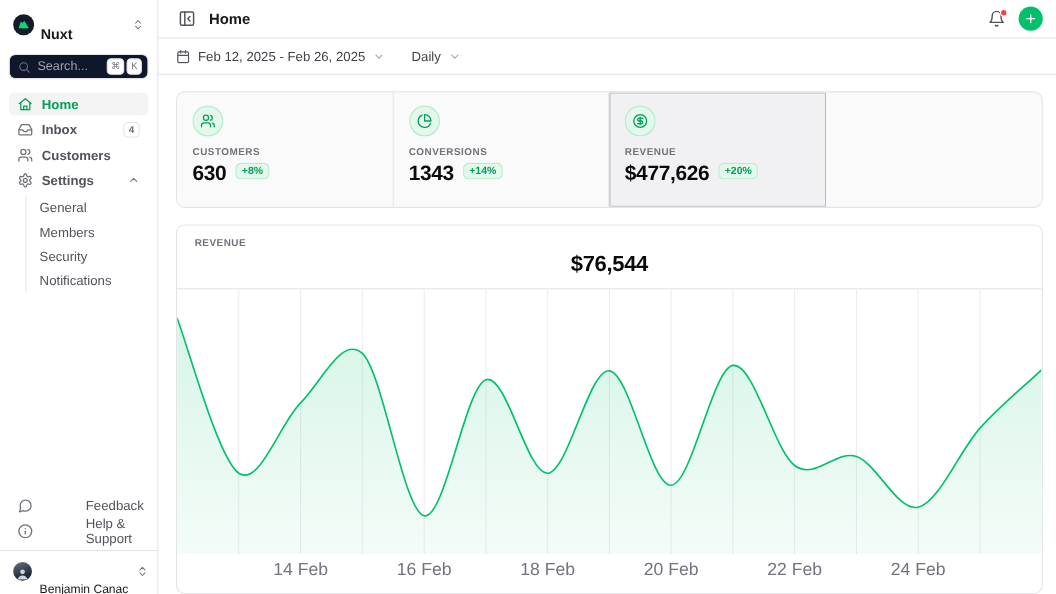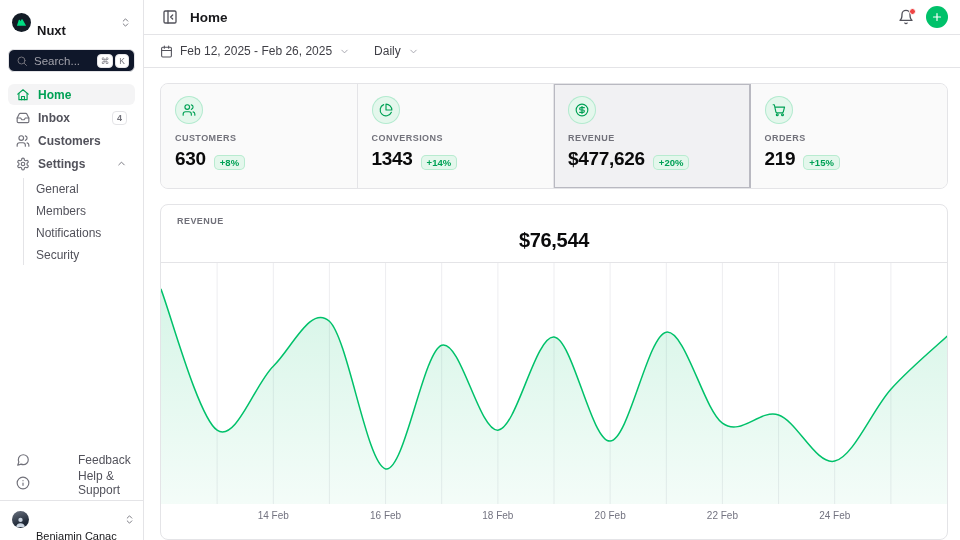--- a/index.html
+++ b/index.html
@@ -95,37 +95,37 @@
     display:flex; flex-direction:column; align-items:flex-start;
   }
   .stat:last-child{ border-right:none; }
   .stat.selected{ background:#f1f1f3; box-shadow:inset 0 0 0 1px #b9b9c1; border-right-color:#b9b9c1; }
   .stat-icon{
     width:28px; height:28px; border-radius:50%; background:var(--accent-soft-bg);
     box-shadow:inset 0 0 0 1px rgba(0,193,106,.22);
     display:flex; align-items:center; justify-content:center; color:var(--accent-text); margin-bottom:9px;
   }
   .stat-label{ font-size:9px; font-weight:600; letter-spacing:.45px; color:var(--muted); margin-bottom:5px; }
-  .stat-row{ display:flex; align-items:flex-end; gap:8px; }
+  .stat-row{ display:flex; align-items:flex-start; gap:8px; }
   .stat-value{ font-size:19px; font-weight:700; color:#0a0a0b; letter-spacing:-.3px; }
   .stat-badge{
     background:var(--accent-soft-bg); box-shadow:inset 0 0 0 1px var(--badge-ring);
     color:var(--accent-text); font-size:9.5px; font-weight:600; border-radius:5px; padding:2px 6px;
   }
 
   
   .chart-card{ margin-top:15px; border:1px solid var(--border); border-radius:8px; background:#fff; height:336px; overflow:hidden; }
   .chart-head{ padding:11px 16px 10px 16px; }
   .chart-label{ font-size:9px; font-weight:600; letter-spacing:.45px; color:var(--muted); }
   .chart-total{ font-size:20px; font-weight:700; color:#0a0a0b; margin-top:3px; letter-spacing:-.3px;text-align:center; }
   .chart-sep{ border-top:1px solid var(--border); }
   .plot{ position:relative; height:241px; overflow:hidden; }
   .plot svg{ position:absolute; inset:0; width:100%; height:100%; }
   .x-axis{ position:relative; height:28px; }
-  .x-axis span{ position:absolute; top:6px; transform:translateX(-50%); font-size:10px; color:#737380; white-space:nowrap; }
+  .x-axis span{ position:absolute; top:6px; transform:translateX(-50%); font-size:16px; color:#737380; white-space:nowrap; }
 </style>
 </head>
 <body>
 
 <div class="app">
 
   <aside class="sidebar">
 
     <div class="ws">
       <span class="logo">
@@ -197,22 +197,22 @@
         <span class="lbl">Settings</span>
         <span class="icn">
           <svg width="11" height="11" viewBox="0 0 24 24" fill="none" stroke="currentColor" stroke-width="2" stroke-linecap="round" stroke-linejoin="round">
               <path d="M18 15l-6-6-6 6"></path>
             </svg>
         </span>
       </a>
       <div class="children">
         <a class="child-item">General</a>
         <a class="child-item">Members</a>
+        <a class="child-item">Security</a>
         <a class="child-item">Notifications</a>
-        <a class="child-item">Security</a>
       </div>
     </nav>
 
     <div class="spacer"></div>
 
     <div class="foot">
       <a class="nav-item">
         <span class="icn">
           <svg width="14" height="14" viewBox="0 0 24 24" fill="none" stroke="currentColor" stroke-width="2" stroke-linecap="round" stroke-linejoin="round">
               <path d="M21 11.5a8.38 8.38 0 0 1-8.5 8.5 8.5 8.5 0 0 1-3.8-.9L3 21l1.9-5.7A8.38 8.38 0 0 1 4 11.5a8.5 8.5 0 1 1 17 0z"></path>
@@ -353,34 +353,20 @@
                 <path d="M12 18V6"></path>
               </svg>
           </span>
           <span class="stat-label">REVENUE</span>
           <span class="stat-row">
               <span class="stat-value">$477,626</span>
               <span class="stat-badge">+20%</span>
             </span>
         </button>
 
-        <button class="stat">
-          <span class="stat-icon">
-            <svg width="14" height="14" viewBox="0 0 24 24" fill="none" stroke="currentColor" stroke-width="2" stroke-linecap="round" stroke-linejoin="round">
-                <circle cx="9" cy="20" r="1.6"></circle>
-                <circle cx="18" cy="20" r="1.6"></circle>
-                <path d="M2 3h2l2.6 12.4a2 2 0 0 0 2 1.6h8.7a2 2 0 0 0 2-1.6L21.5 7H5"></path>
-              </svg>
-          </span>
-          <span class="stat-label">ORDERS</span>
-          <span class="stat-row">
-              <span class="stat-value">219</span>
-              <span class="stat-badge">+15%</span>
-            </span>
-        </button>
       </section>
 
       <section class="chart-card">
         <div class="chart-head">
           <div class="chart-label">REVENUE</div>
           <div class="chart-total">$76,544</div>
         </div>
         <div class="chart-sep"></div>
         <div class="plot">
           <svg preserveAspectRatio="none" viewBox="0 0 786 241">

